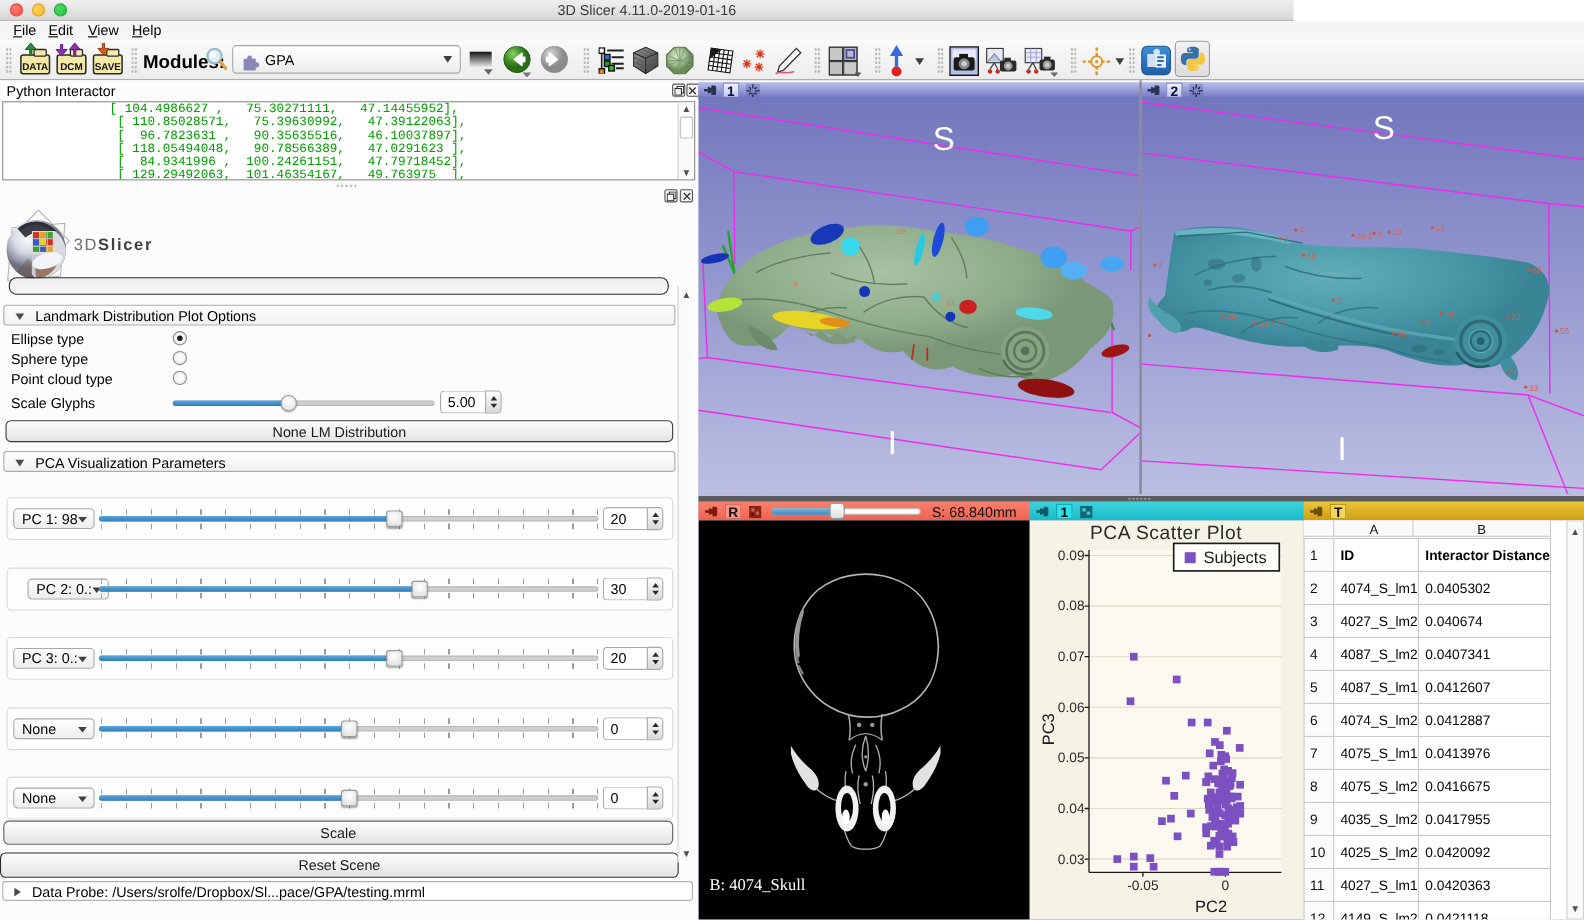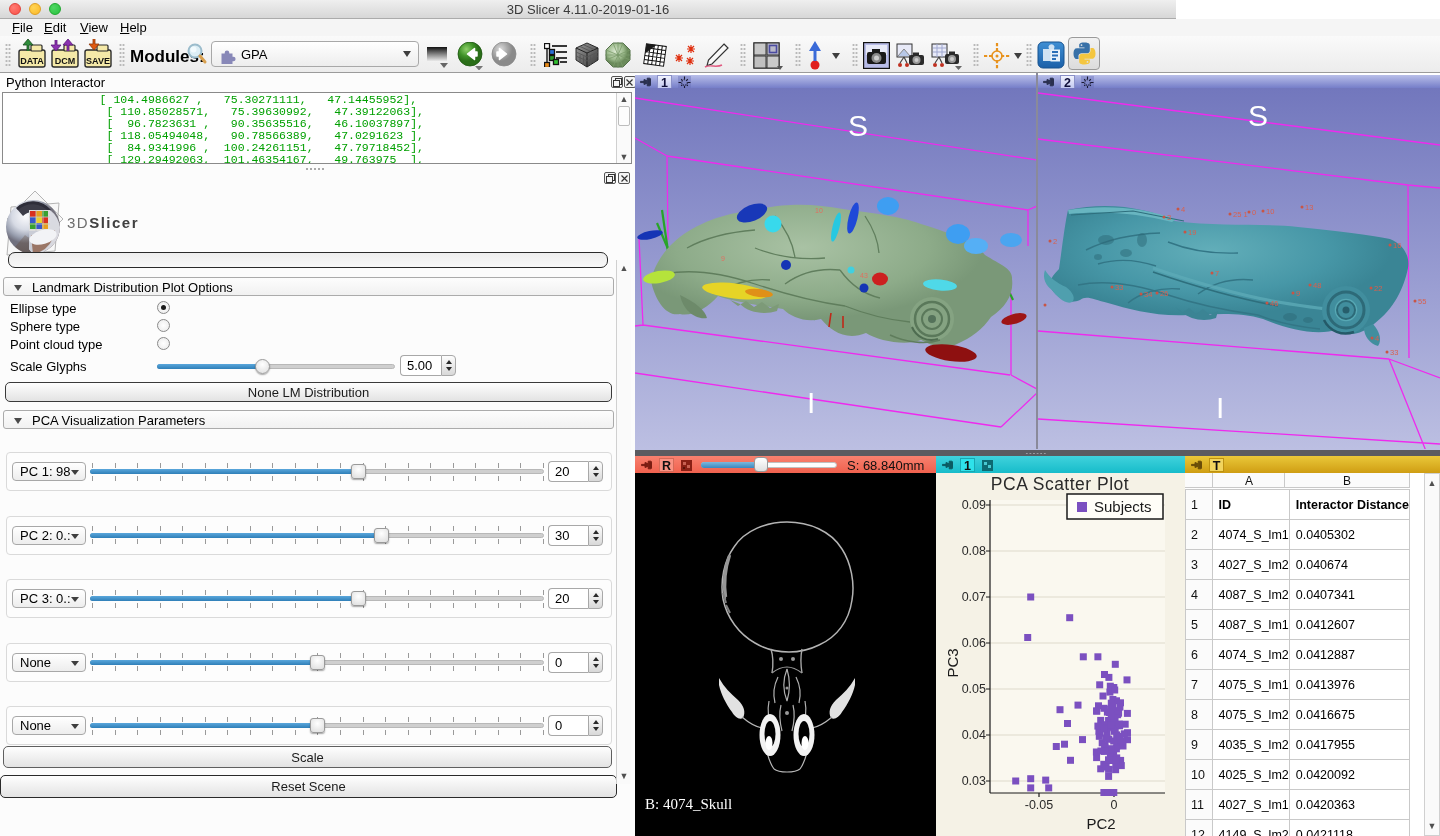--- a/index.html
+++ b/index.html
@@ -373,21 +373,21 @@
 <div class="ticks" style="left:92px;top:389.5px;width:454px;"></div>
 <div class="ticks" style="left:92px;top:402.5px;width:454px;"></div>
 <div class="strack" style="left:90px;top:396.0px;width:454px;"></div>
 <div class="sfill" style="left:90px;top:396.0px;width:268px;"></div>
 <div class="shandle" style="left:350.5px;top:391.0px;border-radius:3px;"></div>
 <div class="spinbox" style="left:548px;top:388.0px;">
       <div class="spinfield" style="width:40px;">20</div>
       <div class="spinbtns" style="left:40px;"></div>
     </div>
 <div class="gbox" style="top:442.5px;"></div>
-<div class="combo" style="left:12px;top:452.5px;width:74px;height:19px;">
+<div class="combo" style="left:25px;top:452.5px;width:74px;height:19px;">
       <span style="position:absolute;left:7px;top:1px;">PC 2: 0.:</span>
       <div class="ca" style="top:7px;"></div>
     </div>
 <div class="ticks" style="left:92px;top:453.0px;width:454px;"></div>
 <div class="ticks" style="left:92px;top:466.0px;width:454px;"></div>
 <div class="strack" style="left:90px;top:459.5px;width:454px;"></div>
 <div class="sfill" style="left:90px;top:459.5px;width:291px;"></div>
 <div class="shandle" style="left:373.5px;top:454.5px;border-radius:3px;"></div>
 <div class="spinbox" style="left:548px;top:451.5px;">
       <div class="spinfield" style="width:40px;">30</div>
@@ -430,20 +430,24 @@
 <div class="ticks" style="left:92px;top:656.5px;width:454px;"></div>
 <div class="strack" style="left:90px;top:650.0px;width:454px;"></div>
 <div class="sfill" style="left:90px;top:650.0px;width:227px;"></div>
 <div class="shandle" style="left:309.5px;top:645.0px;border-radius:3px;"></div>
 <div class="spinbox" style="left:548px;top:642.0px;">
       <div class="spinfield" style="width:40px;">0</div>
       <div class="spinbtns" style="left:40px;"></div>
     </div>
 <div class="bigbtn" style="left:3px;top:673px;width:609px;height:22px;line-height:21px;">Scale</div>
 <div class="bigbtn" style="left:0px;top:702px;width:617px;height:23px;line-height:22px;border-color:#2a2a2a;border-width:1.5px;">Reset Scene</div>
+<div class="abs" style="left:2px;top:728px;width:628px;height:18px;border:1px solid #b2b2b2;border-radius:3px;background:#fff;">
+  <div class="abs" style="left:10px;top:5px;width:0;height:0;border-top:4.5px solid transparent;border-bottom:4.5px solid transparent;border-left:6px solid #4a4a4a;"></div>
+  <div class="abs" style="left:26px;top:1px;font-size:13px;color:#000;">Data Probe: /Users/srolfe/Dropbox/Sl...pace/GPA/testing.mrml</div>
+</div>
 <div class="sbar" style="left:616px;top:187px;width:15px;height:524px;">
   <div class="sarr" style="top:3px;">▲</div>
   <div class="sarr" style="bottom:3px;">▼</div>
 </div>
 
 </div>
 <div id="rightarea">
 <div class="abs" style="left:0;top:0;width:805px;height:1.5px;background:#fff;"></div>
 
 <div class="vhdr" style="left:0;top:1.5px;width:401px;background:linear-gradient(#b9bfe9,#6b74c4);">

